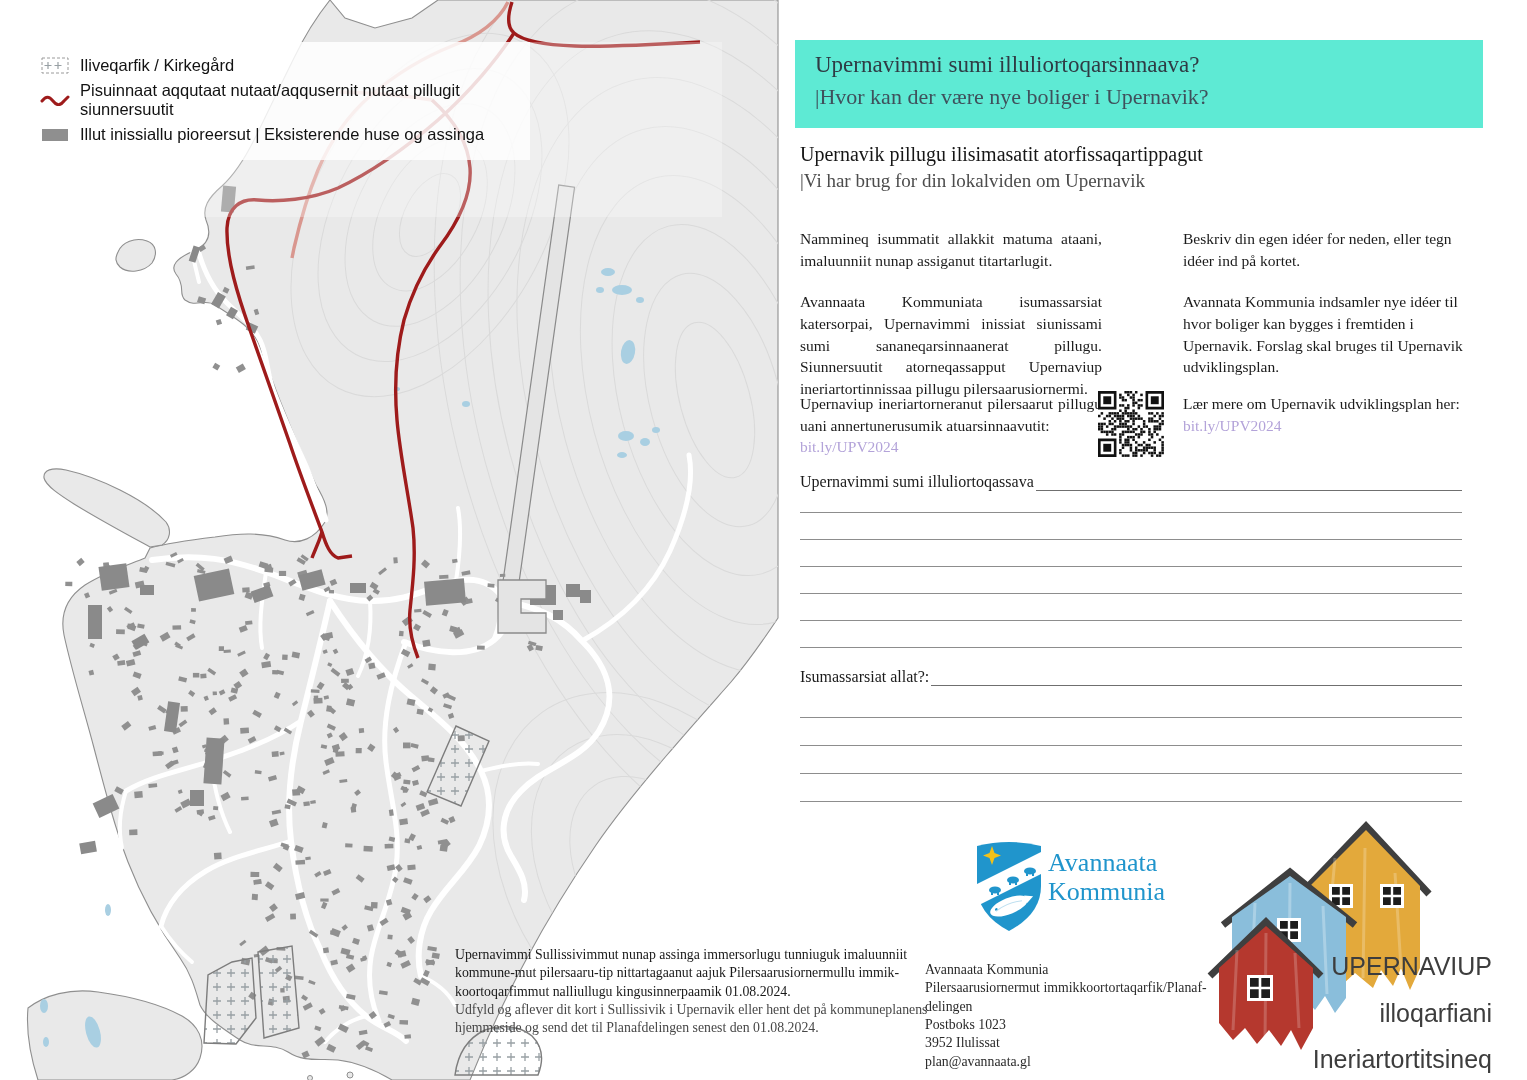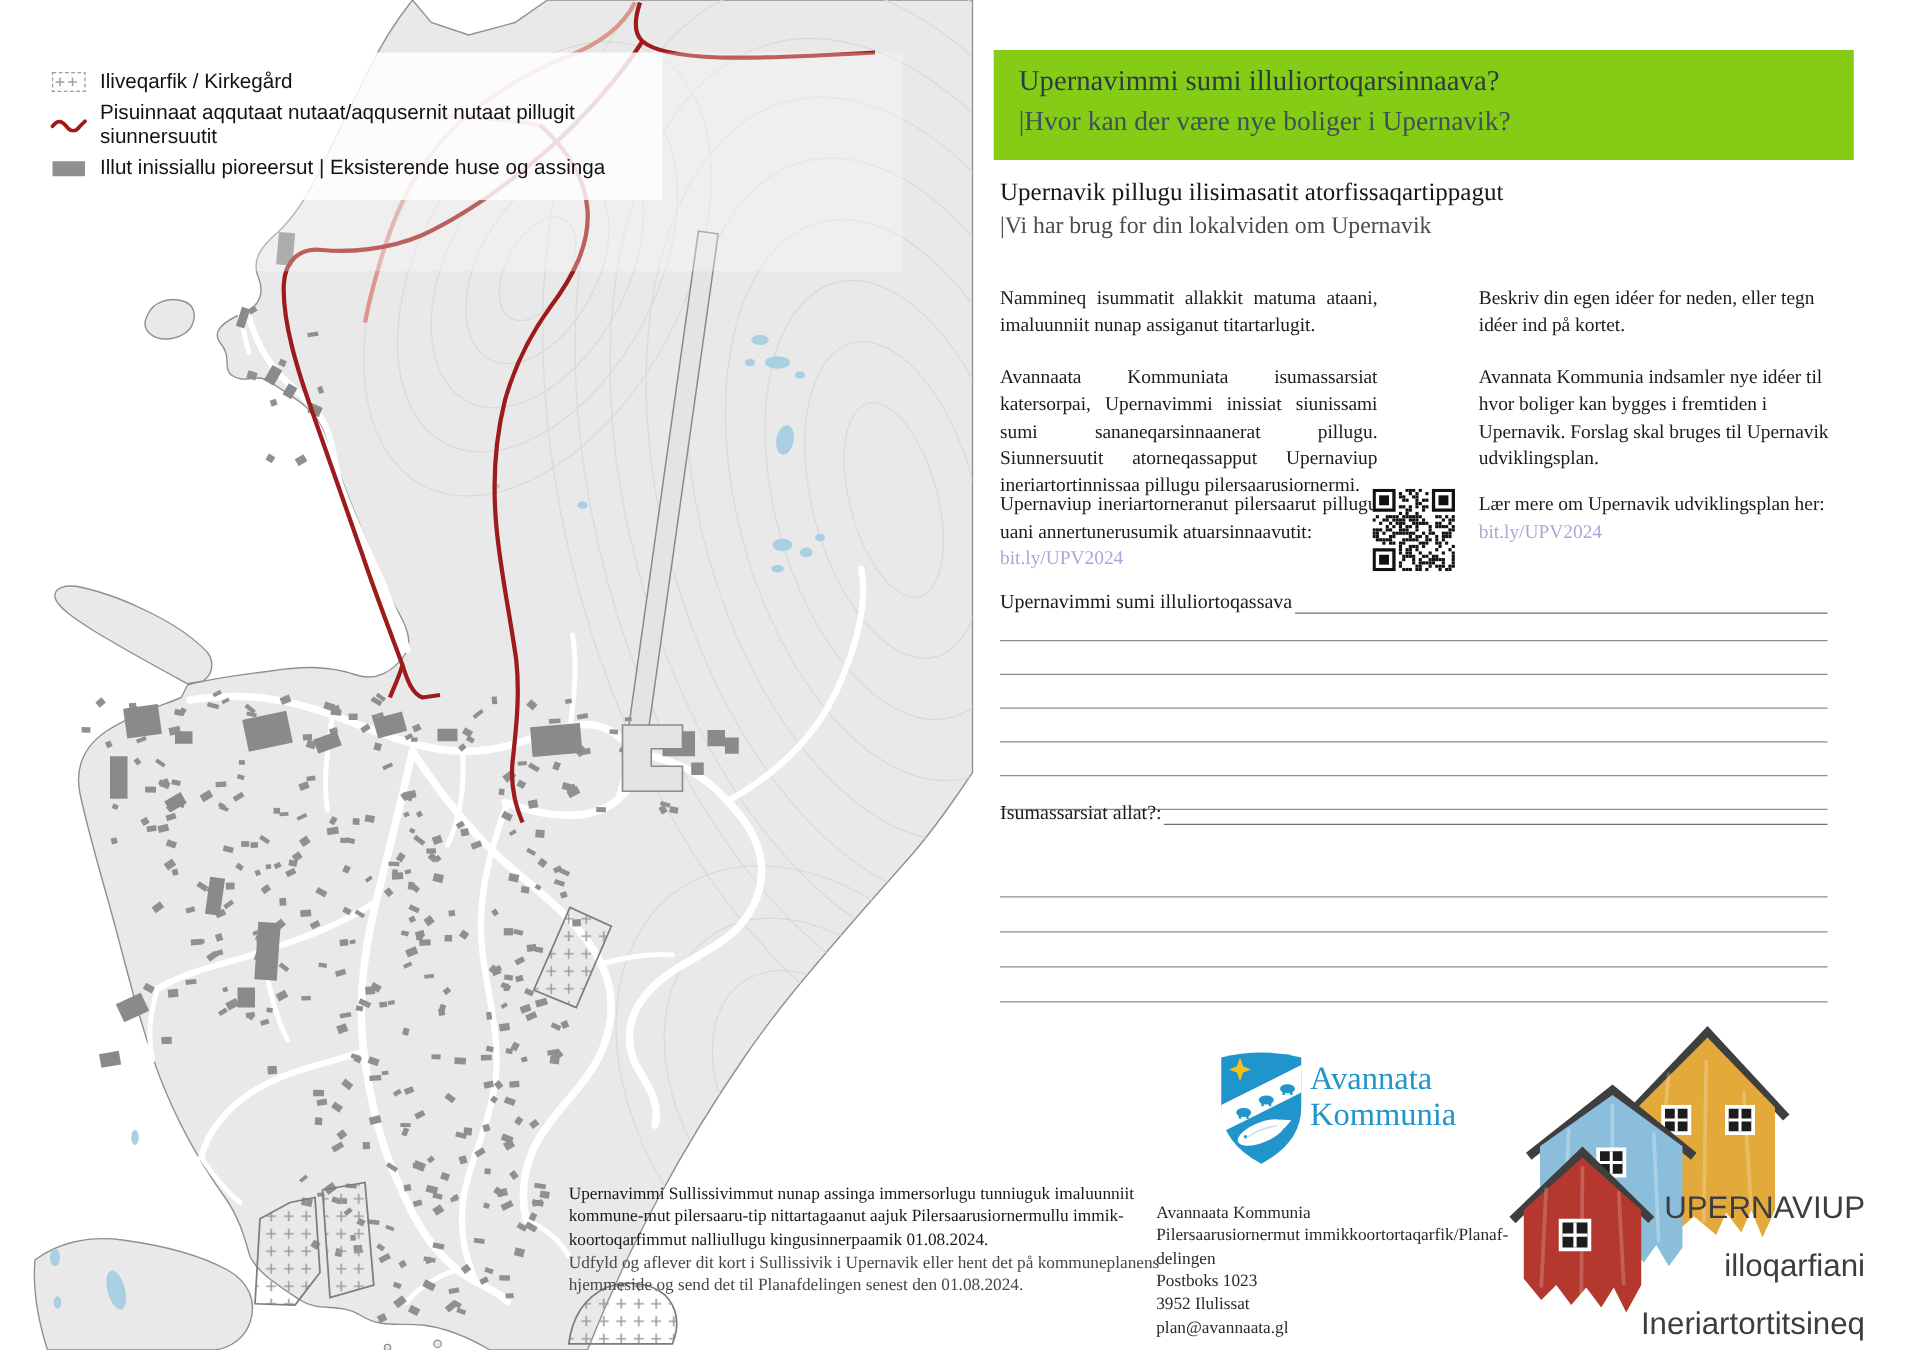--- a/index.html
+++ b/index.html
@@ -594,21 +594,21 @@
     <span class="legend-swatch">
       <svg width="28" height="14">
             <rect x="1" y="1" width="26" height="12" fill="#8f8f8f"></rect>
           </svg>
     </span>
     <span>Illut inissiallu pioreersut | Eksisterende huse og assinga</span>
   </div>
 </div>
 </div>
 
-<div class="abs header-box" style="background:#84cc16;">
+<div class="abs header-box" style="background:#5eead4;">
   <p class="header-line1">Upernavimmi sumi illuliortoqarsinnaava?</p>
   <p class="header-line2">|Hvor kan der være nye boliger i Upernavik?</p>
 </div>
 
 <div class="abs intro">
   <p class="intro-line1">Upernavik pillugu ilisimasatit atorfissaqartippagut</p>
   <p class="intro-line2">|Vi har brug for din lokalviden om Upernavik</p>
 </div>
 
 <div class="abs col-left bodytext">
@@ -863,21 +863,21 @@
 </div>
 <div class="abs lines" id="q1-lines" style="top:486px;">
     <div class="bline"></div>
     <div class="bline"></div>
     <div class="bline"></div>
     <div class="bline"></div>
     <div class="bline"></div>
     <div class="bline"></div>
   </div>
 
-<div class="abs q-row" style="top:640px;text-align:center;">
+<div class="abs q-row" style="top:666px;text-align:center;">
   <span class="q-label">Isumassarsiat allat?:</span>
   <span class="q-fill"></span>
 </div>
 <div class="abs lines" id="q2-lines" style="top:690px;">
     <div class="bline"></div>
     <div class="bline"></div>
     <div class="bline"></div>
     <div class="bline"></div>
   </div>
 
@@ -897,21 +897,21 @@
       <rect x="59" y="34" width="2" height="4"></rect>
   </g>
   <g transform="rotate(-22 36 68)">
     <ellipse cx="36" cy="68" rx="20" ry="8" fill="#ffffff"></ellipse>
     <polygon points="54,64 62,68 54,72" fill="#ffffff"></polygon>
     <circle cx="23" cy="66.5" r="1.4" fill="#2095cc"></circle>
     <path d="M22,68 Q36,64 50,68" stroke="#bfe0f0" stroke-width="1" fill="none"></path>
   </g>
 </svg>
 <div class="abs org-name">
-  <div>Avannata</div>
+  <div>Avannaata</div>
   <div>Kommunia</div>
 </div>
 
 <div class="abs footer-left">
   <p class="p1">Upernavimmi Sullissivimmut nunap assinga immersorlugu tunniuguk imaluunniit kommune-mut pilersaaru-tip nittartagaanut aajuk Pilersaarusiornermullu immik-koortoqarfimmut nalliullugu kingusinnerpaamik 01.08.2024.</p>
   <p class="p2">Udfyld og aflever dit kort i Sullissivik i Upernavik eller hent det på kommuneplanens hjemmeside og send det til Planafdelingen senest den 01.08.2024.</p>
 </div>
 
 <div class="abs address">
   <div>Avannaata Kommunia</div>

